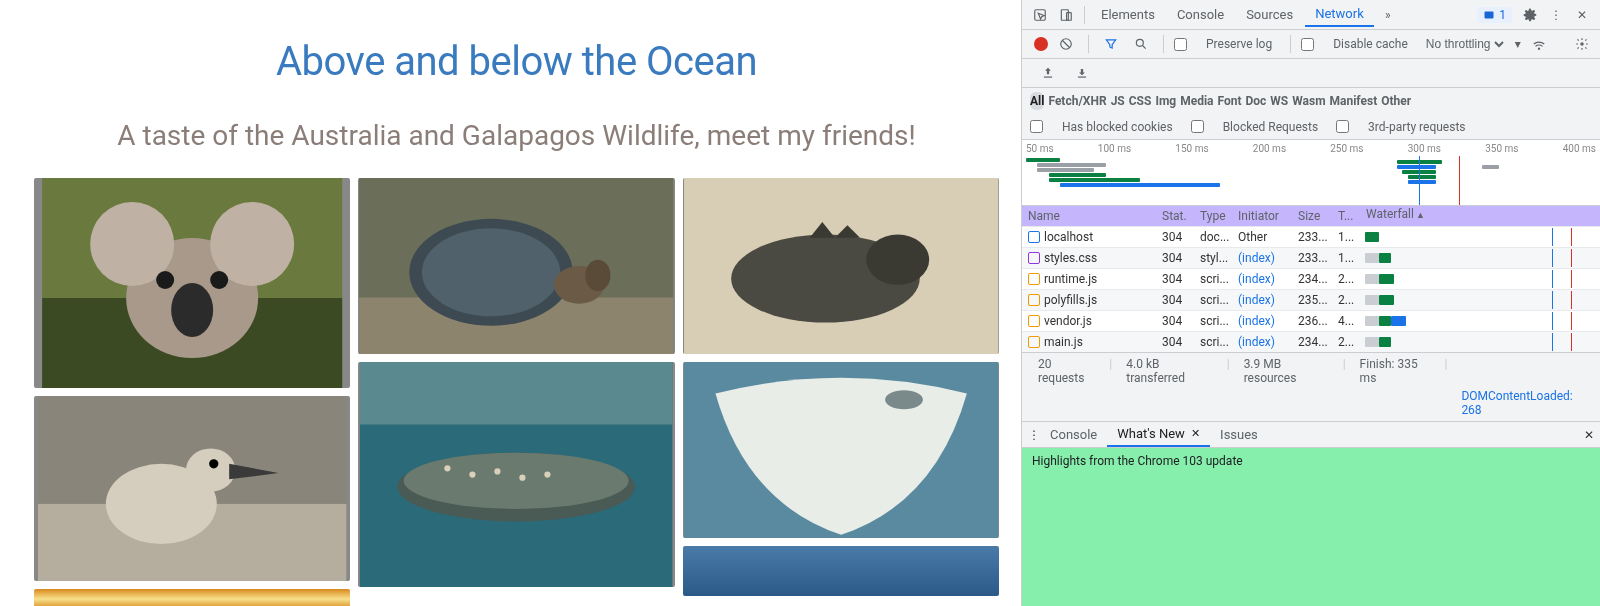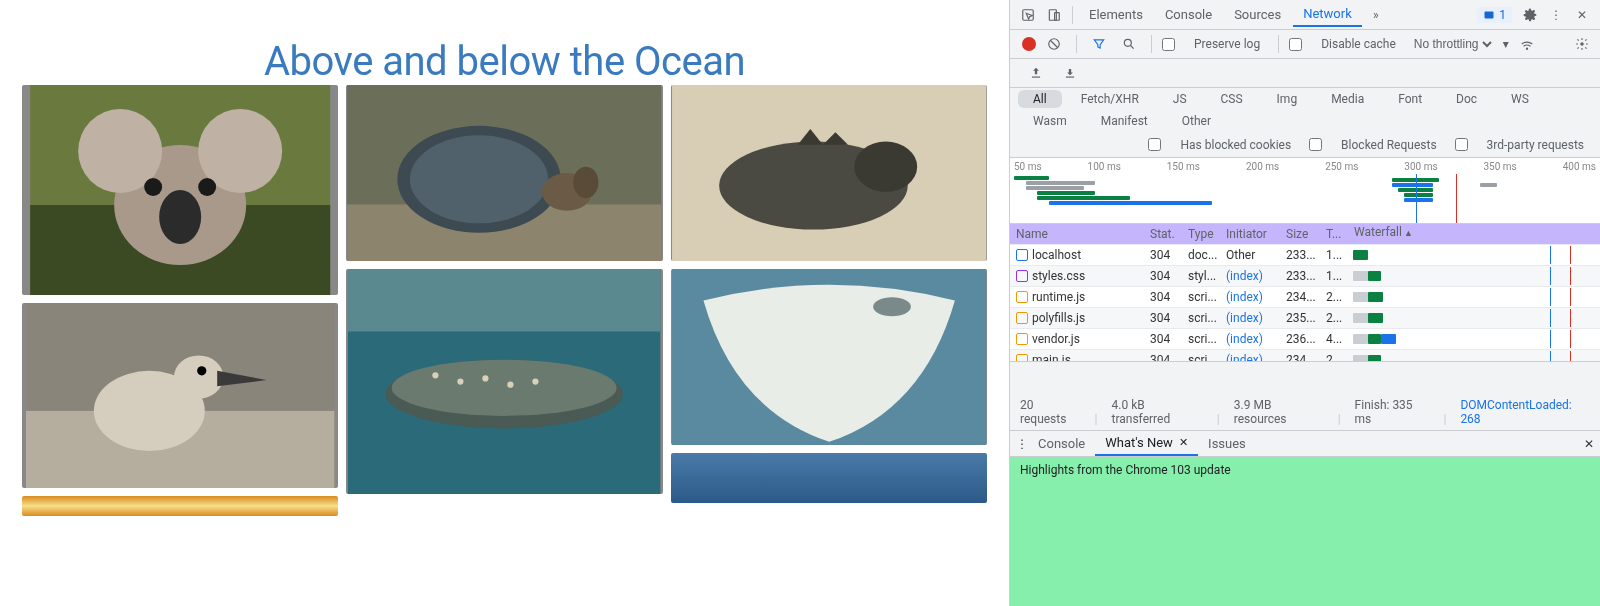--- a/index.html
+++ b/index.html
@@ -11,20 +11,21 @@
     height: 606px;
     display: flex;
     overflow: hidden;
   }
   
   .site {
     width: 1009px;
     background: #fff;
     position: relative;
     overflow: hidden;
+    margin-left: 12px;
   }
   .site h1 {
     font-family: "Segoe UI", Roboto, Arial, sans-serif;
     font-weight: 400;
     font-size: 40px;
     letter-spacing: -0.5px;
     color: #3a7bbf;
     text-align: center;
     margin-top: 38px;
   }
@@ -108,27 +109,28 @@
   }
   .dt-export { padding:2px 10px; gap:10px; }
   .dt-filter-row { padding:4px 8px; gap:10px; flex-wrap:wrap; }
   .filter-input {
     width:165px; height:20px;
     border:1px solid #cacdd1; background:#fff;
     padding:0 6px; font-size:12px; color:#5f6368;
   }
   .dt-types { padding:2px 8px; gap:4px; flex-wrap:wrap; border-bottom:none;}
   .type-chip {
-    padding:2px 15px; color:#5f6368; cursor:pointer; font-size:12px;
+    padding:2px 0; color:#5f6368; cursor:pointer; font-size:12px;
     border-radius:6px;
+    font-weight:bold;
   }
   .type-chip.active {
     background:#d7dade; color:#202124;
   }
-  .dt-block-row { padding:4px 8px; gap:10px;justify-content:flex-end; }
+  .dt-block-row { padding:4px 8px; gap:10px; }
   .timeline {
     height:66px; background:#fff;
     border-bottom:1px solid #cacdd1;
     position:relative;
     padding-top:16px;
   }
   .timeline .ticks {
     position:absolute; top:0; left:0; right:0; height:16px;
     display:flex; justify-content:space-between; padding:0 4px;
     font-size:10px; color:#888; align-items:center;
@@ -161,42 +163,43 @@
   .net-head .c-wf{ padding-left:6px;}
   .file-ico { width:12px; height:12px; display:inline-block; border:1px solid; border-radius:2px;}
   .fi-doc{ border-color:#1a73e8;}
   .fi-css{ border-color:#9334e6;}
   .fi-js{ border-color:#f29900;}
   .wf-seg{ position:absolute; height:10px; top:4px; border-radius:1px;}
   .wf-wait{ background:#cacdd1;}
   .wf-green{ background:#0b8043;}
   .wf-blue{ background:#1a73e8;}
   .status-row {
-    display:flex; gap:14px; padding:4px 10px;
+    display:flex; gap:14px; padding:4px 16px;
     background:#f1f3f4; color:#5f6368;
     border-bottom:1px solid #cacdd1;
     font-size:12px;
-    align-items:flex-end;
+    align-items:flex-start;
   }
   .status-row .dc{ color:#1a73e8;margin-top:32px;}
   .drawer-tabs {
     display:flex; align-items:center; padding:0 6px;
     background:#f1f3f4; border-bottom:1px solid #cacdd1;
     min-height:26px;
   }
   .drawer-tab { padding:4px 10px; color:#5f6368; cursor:pointer; font-size:13px; display:flex; align-items:center; gap:6px;}
   .drawer-tab.active{ color:#202124; border-bottom:2px solid #1a73e8;}
   .drawer-body{ padding:6px 10px; background:#86efac; flex:1; color:#202124;}
   .sort-arrow { font-size:9px; margin-left:2px;}
 </style>
 </head>
 <body>
 
 <div class="site">
   <h1>Above and below the Ocean</h1>
+  <h2>A taste of the Australia and Galapagos Wildlife, meet my friends!</h2>
   <div class="gallery">
 
     <div class="col">
       <div class="tile svg-wrap" style="height:210px;">
         <svg viewBox="0 0 100 70">
             <rect width="100" height="70" fill="#6a7a3f"></rect>
             <rect x="0" y="40" width="100" height="30" fill="#3b4a22"></rect>
             <ellipse cx="50" cy="40" rx="22" ry="20" fill="#a8998b"></ellipse>
             <ellipse cx="30" cy="22" rx="14" ry="14" fill="#bfb2a4"></ellipse>
             <ellipse cx="70" cy="22" rx="14" ry="14" fill="#bfb2a4"></ellipse>

